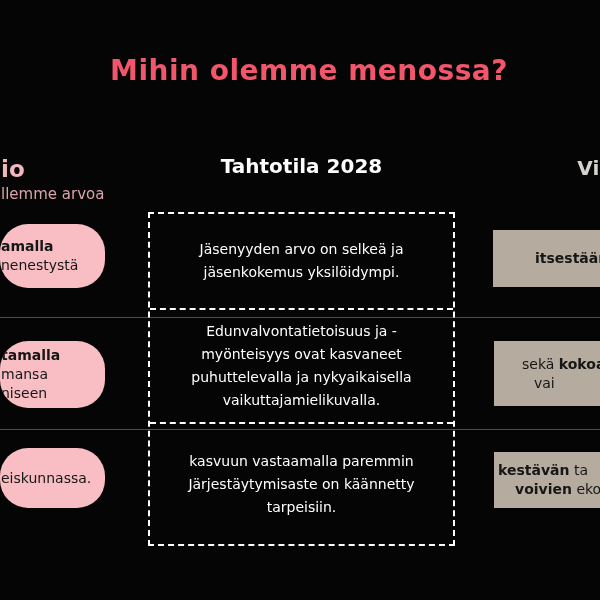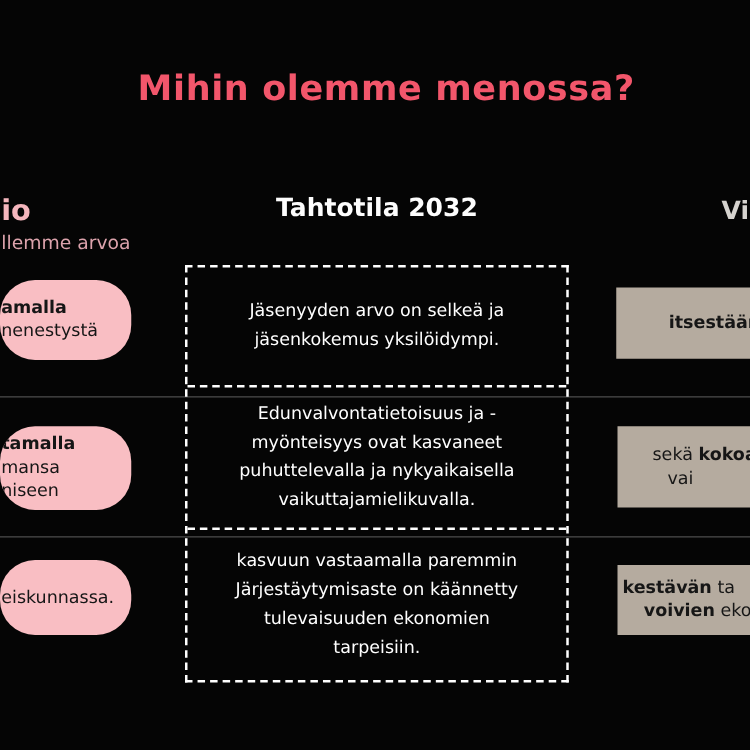--- a/index.html
+++ b/index.html
@@ -132,21 +132,21 @@
 <div id="slide">
 
   <div class="title">Mihin olemme menossa?</div>
 
   <div class="row-line" id="row-line-1"></div>
   <div class="row-line" id="row-line-2"></div>
 
   <div class="col-head-left">io</div>
   <div class="col-subhead-left">llemme arvoa</div>
 
-  <div class="col-head-mid">Tahtotila 2032</div>
+  <div class="col-head-mid">Tahtotila 2028</div>
 
   <div class="col-head-right">Visi</div>
   <div class="col-subhead-right">Ol</div>
 
   <div class="pink-box" id="pink-box-1">
     <div class="ln bold">amalla</div>
     <div class="ln">nenestystä</div>
   </div>
   <div class="pink-box" id="pink-box-2">
     <div class="ln bold">tamalla</div>
@@ -164,21 +164,20 @@
     </div>
     <div class="dashed-cell" id="mid-cell-2">
       <div>Edunvalvontatietoisuus ja -</div>
       <div>myönteisyys ovat kasvaneet</div>
       <div>puhuttelevalla ja nykyaikaisella</div>
       <div>vaikuttajamielikuvalla.</div>
     </div>
     <div class="dashed-cell" id="mid-cell-3">
       <div>kasvuun vastaamalla paremmin</div>
       <div>Järjestäytymisaste on käännetty</div>
-      <div>tulevaisuuden ekonomien</div>
       <div>tarpeisiin.</div>
     </div>
   </div>
 
   <div class="beige-box" id="beige-box-1">
     <div class="ln ln-1"><span class="bold">itsestään</span></div>
   </div>
   <div class="beige-box" id="beige-box-2">
     <div class="ln ln-1"><span>sekä </span><span class="bold">kokoa</span></div>
     <div class="ln ln-2"><span>vai</span></div>

